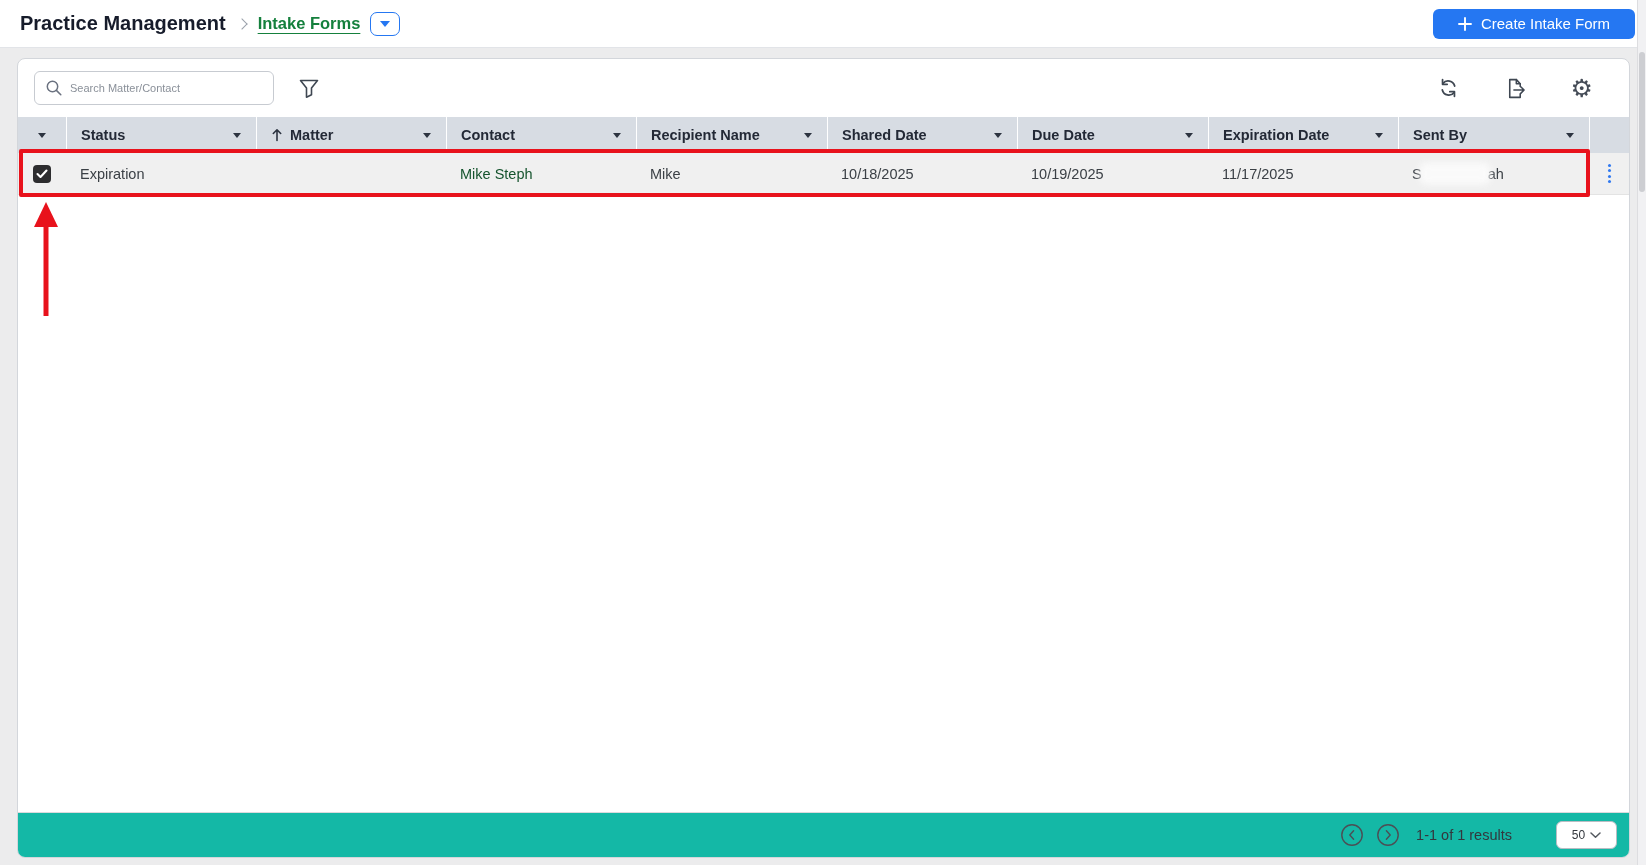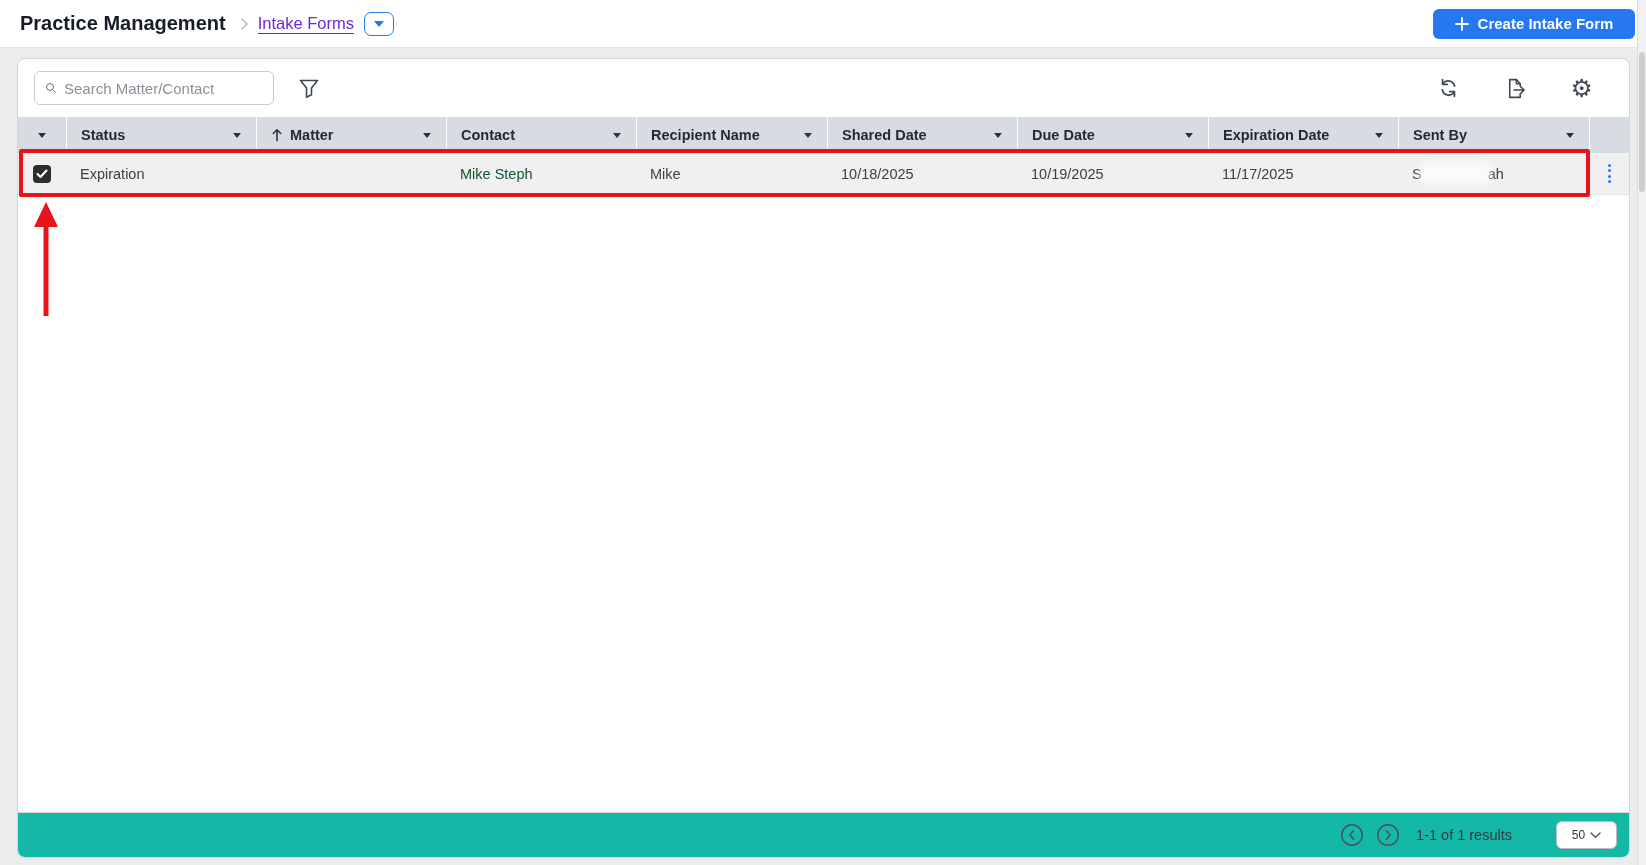--- a/index.html
+++ b/index.html
@@ -7,40 +7,40 @@
   body { font-family:"Liberation Sans", sans-serif; background:#ececed; position:relative; color:#2c3340; }
 
   
   .topbar { position:absolute; top:0; left:0; width:1646px; height:48px; background:#ffffff;
             border-bottom:1px solid #e2e4e8; display:flex; align-items:center; justify-content:space-between;
             padding:0 11px 0 20px; z-index:5; }
   .breadcrumb { display:flex; align-items:center; gap:10px; }
   .crumb-parent { font-size:20px; font-weight:700; color:#171c2b; cursor:pointer; }
   .crumb-sep { width:8px; height:8px; border-right:1.8px solid #9aa0aa; border-top:1.8px solid #9aa0aa;
                transform:rotate(45deg); margin:0 2px; }
-  .crumb-current { font-size:16.5px; font-weight:400; color:#6d28d9; text-decoration:underline;
+  .crumb-current { font-size:16.5px; font-weight:700; color:#15803d; text-decoration:underline;
                    text-underline-offset:4px; cursor:pointer; }
   .crumb-dd { width:30px; height:24px; border:1.6px solid #2577f2; border-radius:7px; background:#fff;
               display:flex; align-items:center; justify-content:center; cursor:pointer; }
   .caret { width:0; height:0; border-left:4.5px solid transparent; border-right:4.5px solid transparent;
            border-top:5.5px solid #2c3340; }
   .caret.accent { border-top-width:6px; border-left-width:5px; border-right-width:5px; border-top-color:#2577f2; }
   .create-btn { height:30px; min-width:202px; background:#2577f2; color:#fff; border:none; border-radius:6px;
-                font-family:"Liberation Sans",sans-serif; font-size:15px; font-weight:700; display:flex;
+                font-family:"Liberation Sans",sans-serif; font-size:15px; font-weight:400; display:flex;
                 align-items:center; justify-content:center; gap:9px; cursor:pointer; padding:0 16px; }
 
   
   .panel { position:absolute; left:17px; top:58px; width:1613px; height:800px; background:#fff;
            border:1px solid #d3d6db; border-radius:8px; display:flex; flex-direction:column; overflow:hidden; }
 
   .toolbar { height:58px; display:flex; align-items:center; padding:0 34px 0 16px; gap:22px; }
   .search-box { width:240px; height:34px; border:1px solid #c7cbd1; border-radius:6px; display:flex;
                 align-items:center; padding:0 10px; gap:7px; background:#fff; }
   .search-box input { border:none; outline:none; flex:1; font-family:"Liberation Sans",sans-serif;
-                      font-size:15px; color:#333; background:transparent; }
+                      font-size:11px; color:#333; background:transparent; }
   .search-box input::placeholder { color:#8a9099; }
   .icon-btn { background:none; border:none; cursor:pointer; display:flex; align-items:center;
               justify-content:center; padding:2px; }
   .spacer { flex:1; }
   .tool-icons { display:flex; align-items:center; gap:40px; }
   .gear-glyph { font-family:"DejaVu Sans",sans-serif; font-size:25px; color:#454c57; line-height:1; }
 
   
   .grid { display:grid; grid-template-columns:48px 190px 190px 190px 191px 190px 191px 190px 191px 1fr; }
   .ghead { background:#d7dce3; height:36px; }

